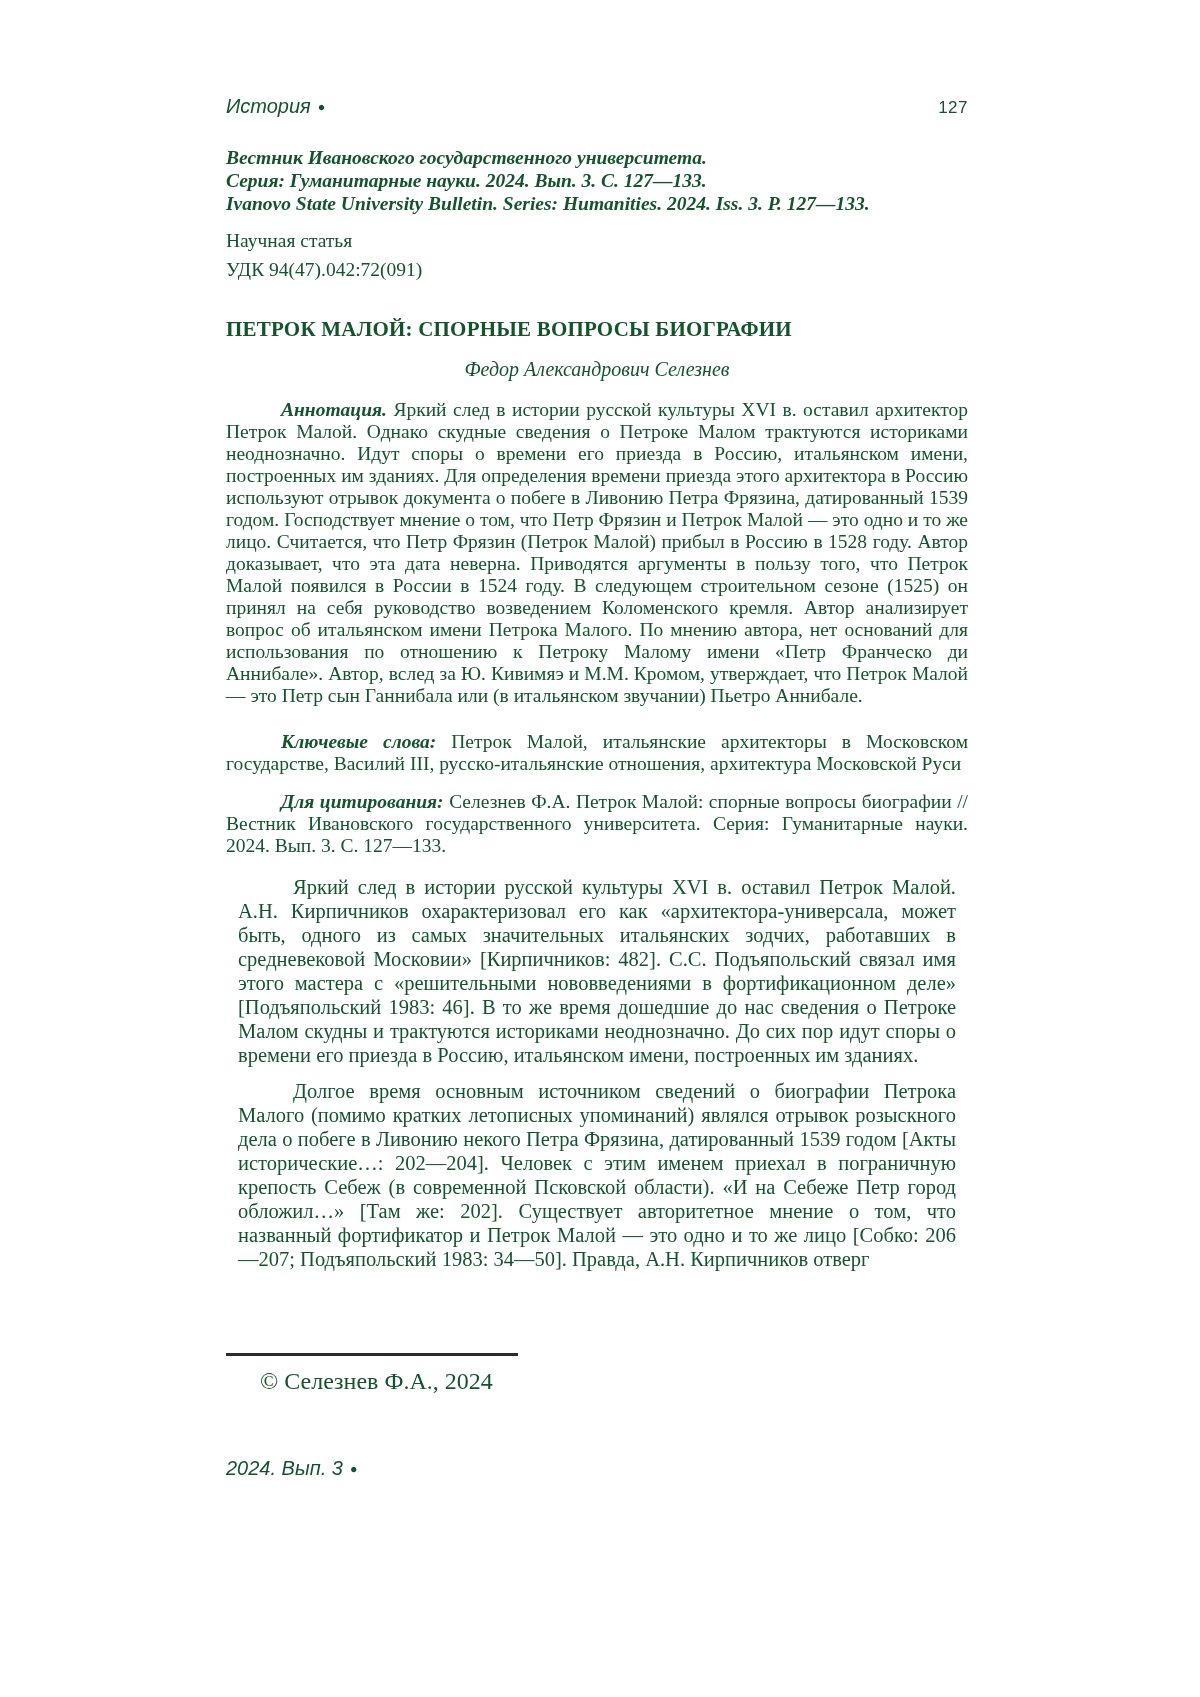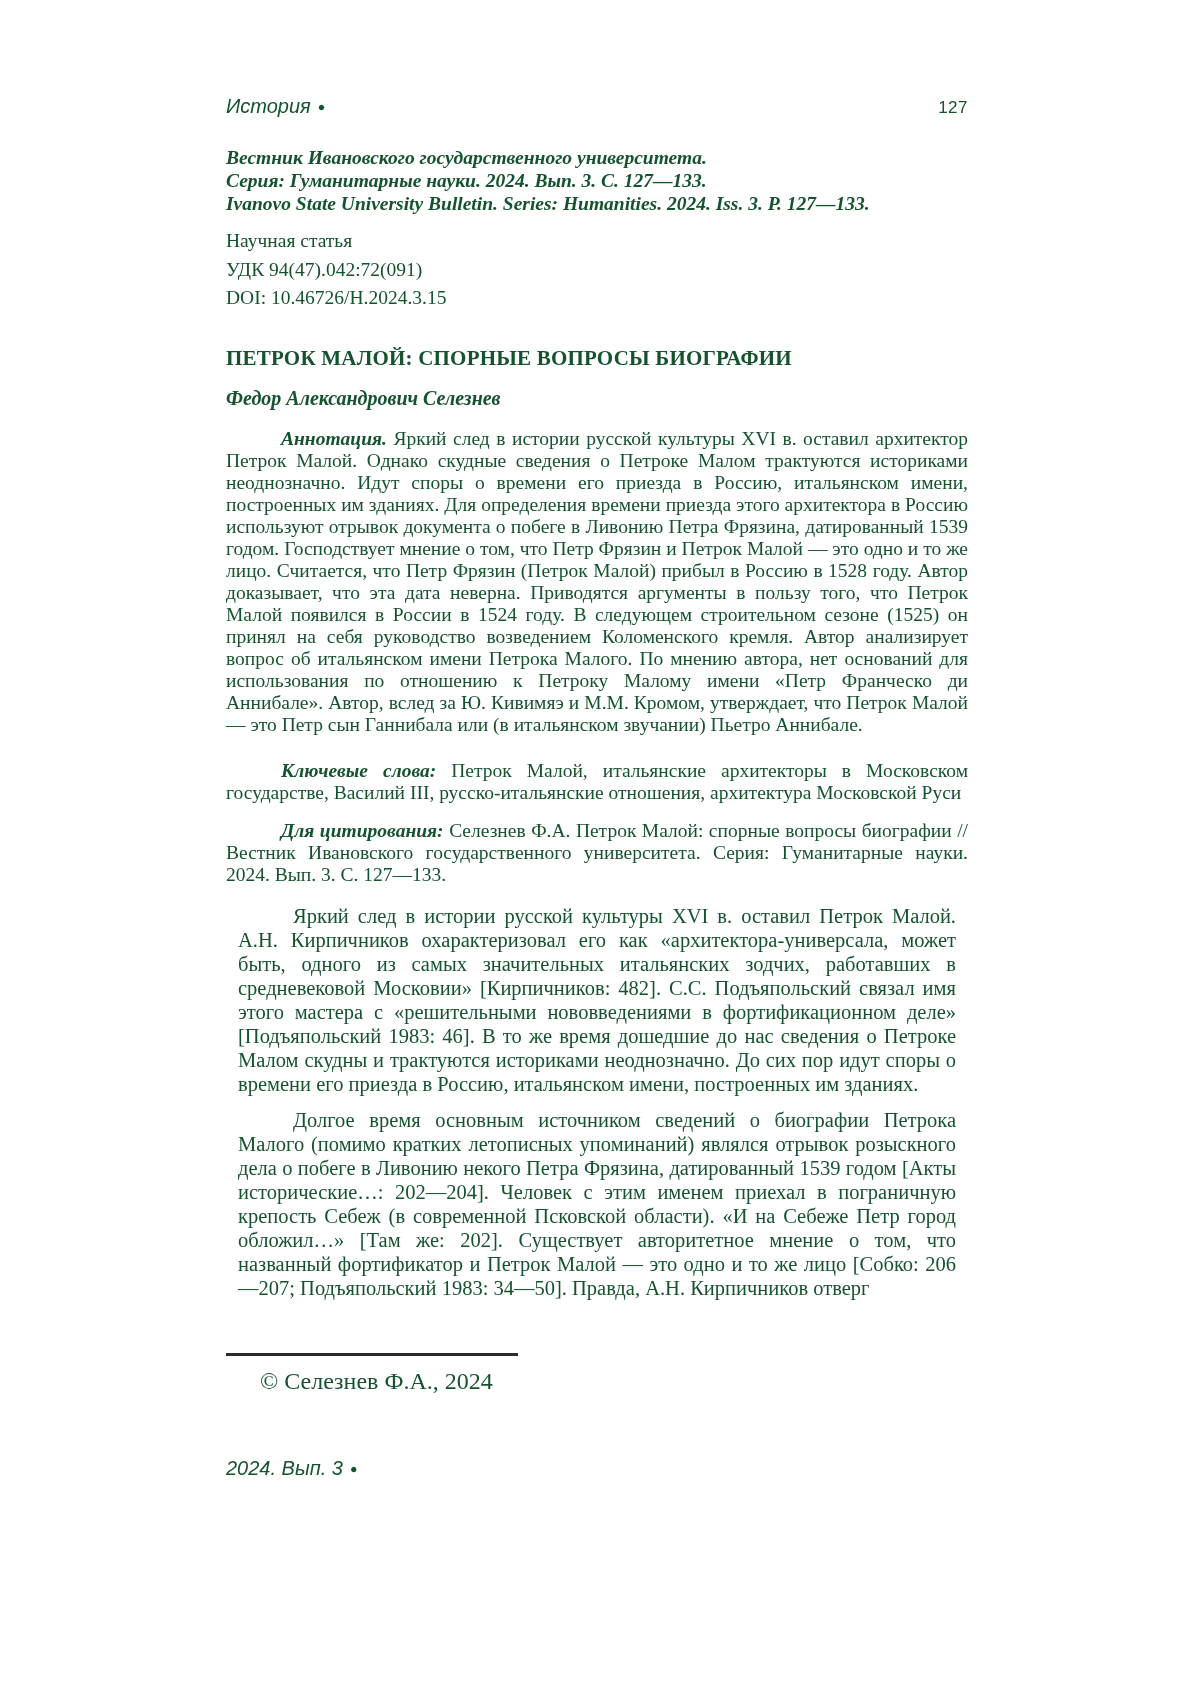--- a/index.html
+++ b/index.html
@@ -32,21 +32,21 @@
   .page-number { font-size: 17px; letter-spacing: 0.5px; }
   
   .masthead { margin-top: 26px; font-weight: bold; font-style: italic; font-size: 19.5px; line-height: 23px; }
   .masthead p { margin: 0; }
   .masthead-en { margin-top: 7px; }
   
   .meta { margin-top: 12px; font-size: 19.5px; line-height: 28.5px; }
   .meta p { margin: 0; }
   
   .article-title { margin: 32px 0 0 0; font-size: 21px; font-weight: bold; line-height: 26px; letter-spacing: 0.2px; }
-  .author-name { margin: 15px 0 0 0; font-size: 20px; font-weight: bold; font-style: italic; line-height: 24px; }
+  .author-name { margin: 15px 0 0 0; font-size: 20px; font-weight: normal; font-style: italic; line-height: 24px; text-align: center; }
   .affiliation { margin: 4px 0 0 0; font-size: 19.5px; line-height: 23px; }
   .affiliation p { margin: 0; }
   
   .ann { font-size: 19.5px; line-height: 22px; text-align: justify; text-indent: 55px; margin: 0; }
   .abstract  { margin-top: 18px; }
   .keywords  { margin-top: 24px; }
   .citation  { margin-top: 16px; }
   .lead-label { font-weight: bold; font-style: italic; }
   .lead-label::after { content: "\00a0"; }
   
@@ -76,21 +76,20 @@
 
     <div class="masthead">
       <p>Вестник Ивановского государственного университета.</p>
       <p>Серия: Гуманитарные науки. 2024. Вып. 3. С. 127—133.</p>
       <p class="masthead-en">Ivanovo State University Bulletin. Series: Humanities. 2024. Iss. 3. P. 127—133.</p>
     </div>
 
     <div class="meta">
       <p>Научная статья</p>
       <p>УДК 94(47).042:72(091)</p>
-      <p>DOI: 10.46726/H.2024.3.15</p>
     </div>
 
     <h1 class="article-title">ПЕТРОК МАЛОЙ: СПОРНЫЕ ВОПРОСЫ БИОГРАФИИ</h1>
 
     <p class="author-name">Федор Александрович Селезнев</p>
 
 
     <p class="ann abstract"><span class="lead-label">Аннотация.</span><span>Яркий след в истории русской культуры XVI в. оставил архитектор Петрок Малой. Однако скудные сведения о Петроке Малом трактуются историками неоднозначно. Идут споры о времени его приезда в Россию, итальянском имени, построенных им зданиях. Для определения времени приезда этого архитектора в Россию используют отрывок документа о побеге в Ливонию Петра Фрязина, датированный 1539 годом. Господствует мнение о том, что Петр Фрязин и Петрок Малой — это одно и то же лицо. Считается, что Петр Фрязин (Петрок Малой) прибыл в Россию в 1528 году. Автор доказывает, что эта дата неверна. Приводятся аргументы в пользу того, что Петрок Малой появился в России в 1524 году. В следующем строительном сезоне (1525) он принял на себя руководство возведением Коломенского кремля. Автор анализирует вопрос об итальянском имени Петрока Малого. По мнению автора, нет оснований для использования по отношению к Петроку Малому имени «Петр Франческо ди Аннибале». Автор, вслед за Ю. Кивимяэ и М.М. Кромом, утверждает, что Петрок Малой — это Петр сын Ганнибала или (в итальянском звучании) Пьетро Аннибале.</span></p>
 
     <p class="ann keywords"><span class="lead-label">Ключевые слова:</span><span>Петрок Малой, итальянские архитекторы в Московском государстве, Василий III, русско-итальянские отношения, архитектура Московской Руси</span></p>

